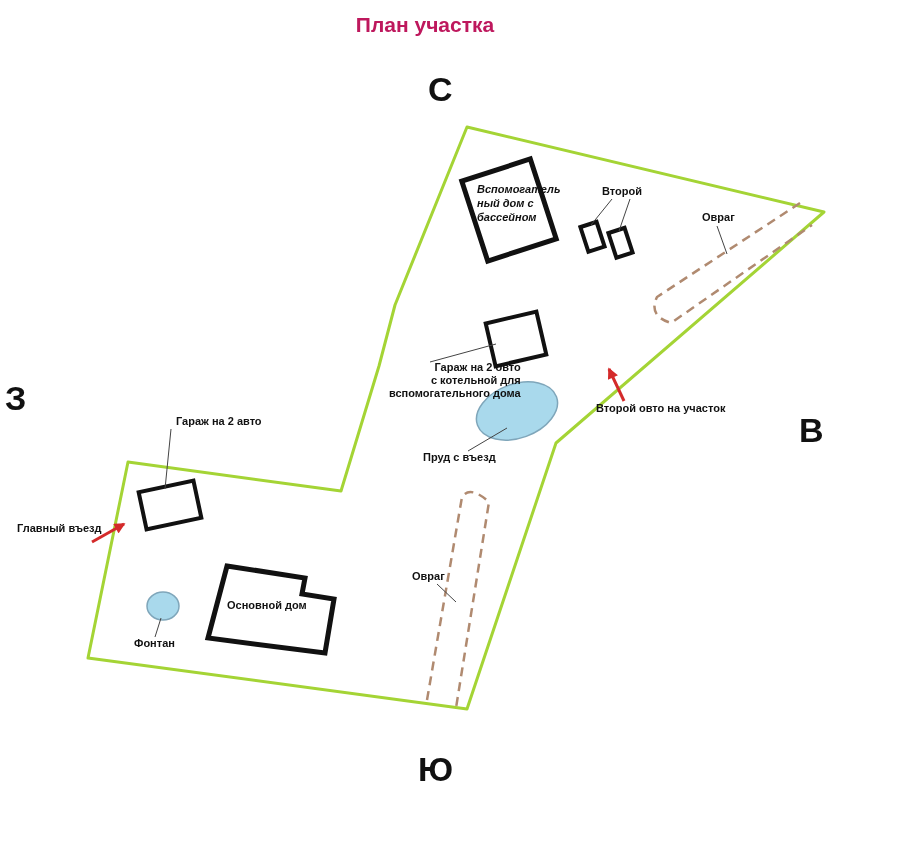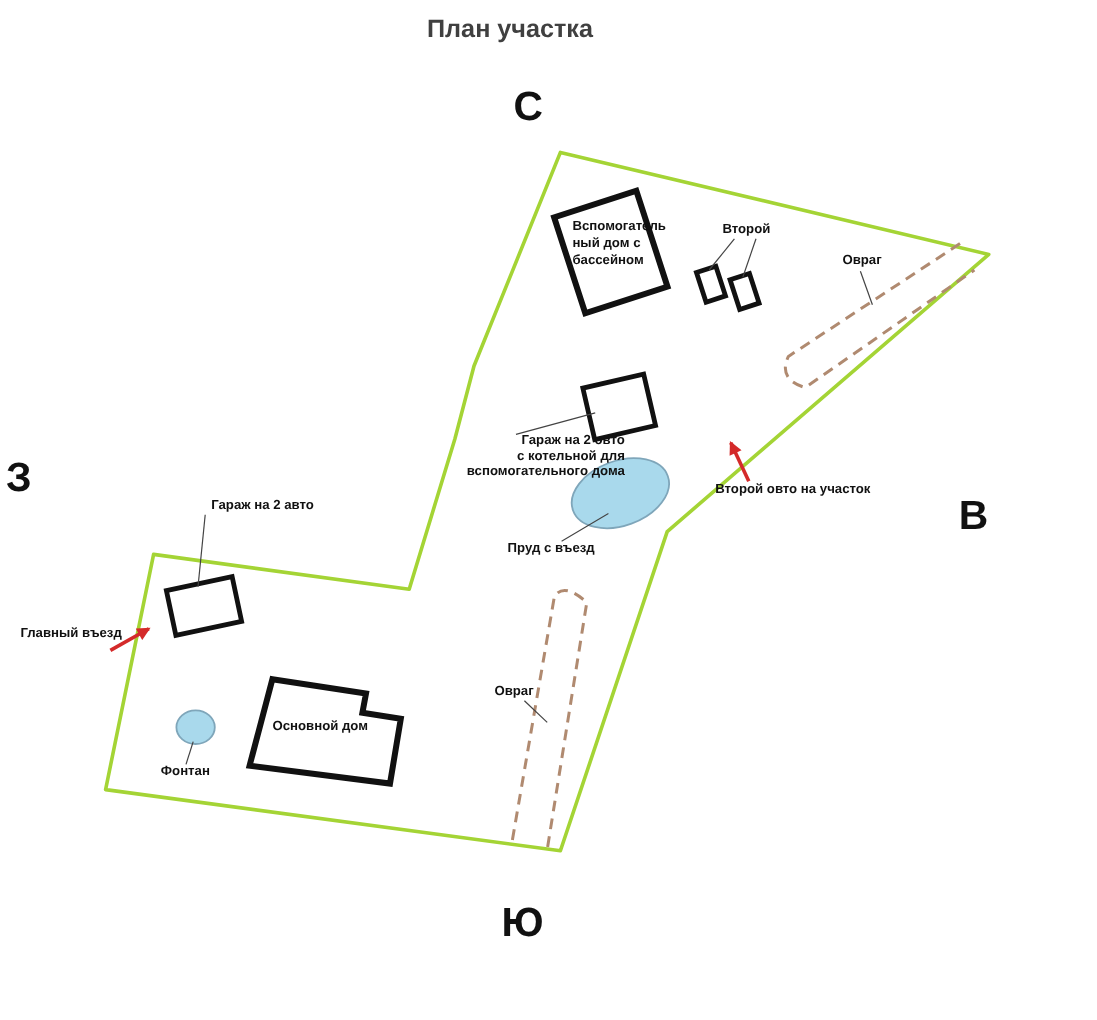--- a/index.html
+++ b/index.html
@@ -6,21 +6,21 @@
   .canvas{
     position:relative;
     width:914px;height:850px;
     background:#ffffff;
     font-family:"Liberation Sans",sans-serif;
     overflow:hidden;
   }
   .canvas svg{position:absolute;left:0;top:0;z-index:1;}
   .title{
     position:absolute;left:0;top:13px;width:850px;
-    text-align:center;font-size:21px;font-weight:bold;color:#404040;z-index:2;
+    text-align:center;font-size:21px;font-weight:bold;color:#be185d;z-index:2;
   }
   .compass{
     position:absolute;font-size:34px;font-weight:bold;color:#111;z-index:2;
     line-height:1;
   }
   .lbl{
     position:absolute;font-size:11px;font-weight:bold;color:#111;
     white-space:nowrap;z-index:2;line-height:13px;
   }
   .lbl span{display:block;}
@@ -65,21 +65,21 @@
     <line x1="92" y1="542" x2="124" y2="524" stroke-width="3" marker-end="url(#ah)" stroke="#d42a2a"></line>
     <line x1="624" y1="401" x2="609" y2="369" stroke-width="3" marker-end="url(#ah)" stroke="#d42a2a"></line>
   </svg>
 
   <div class="title">План участка</div>
   <div class="compass" style="left:428px;top:72px;">С</div>
   <div class="compass" style="left:418px;top:752px;">Ю</div>
   <div class="compass" style="left:5px;top:381px;">З</div>
   <div class="compass" style="left:799px;top:413px;">В</div>
 
-  <div class="lbl lh14" style="left:477px;top:182px;">
+  <div class="lbl lh14" style="left:477px;top:182px;font-style:italic;">
     <span>Вспомогатель</span>
     <span>ный дом с</span>
     <span>бассейном</span>
   </div>
 
   <div class="lbl" style="left:602px;top:185px;">Второй</div>
 
   <div class="lbl" style="left:389px;top:361px;text-align:right;">
     <span>Гараж на 2 овто</span>
     <span>с котельной для</span>

